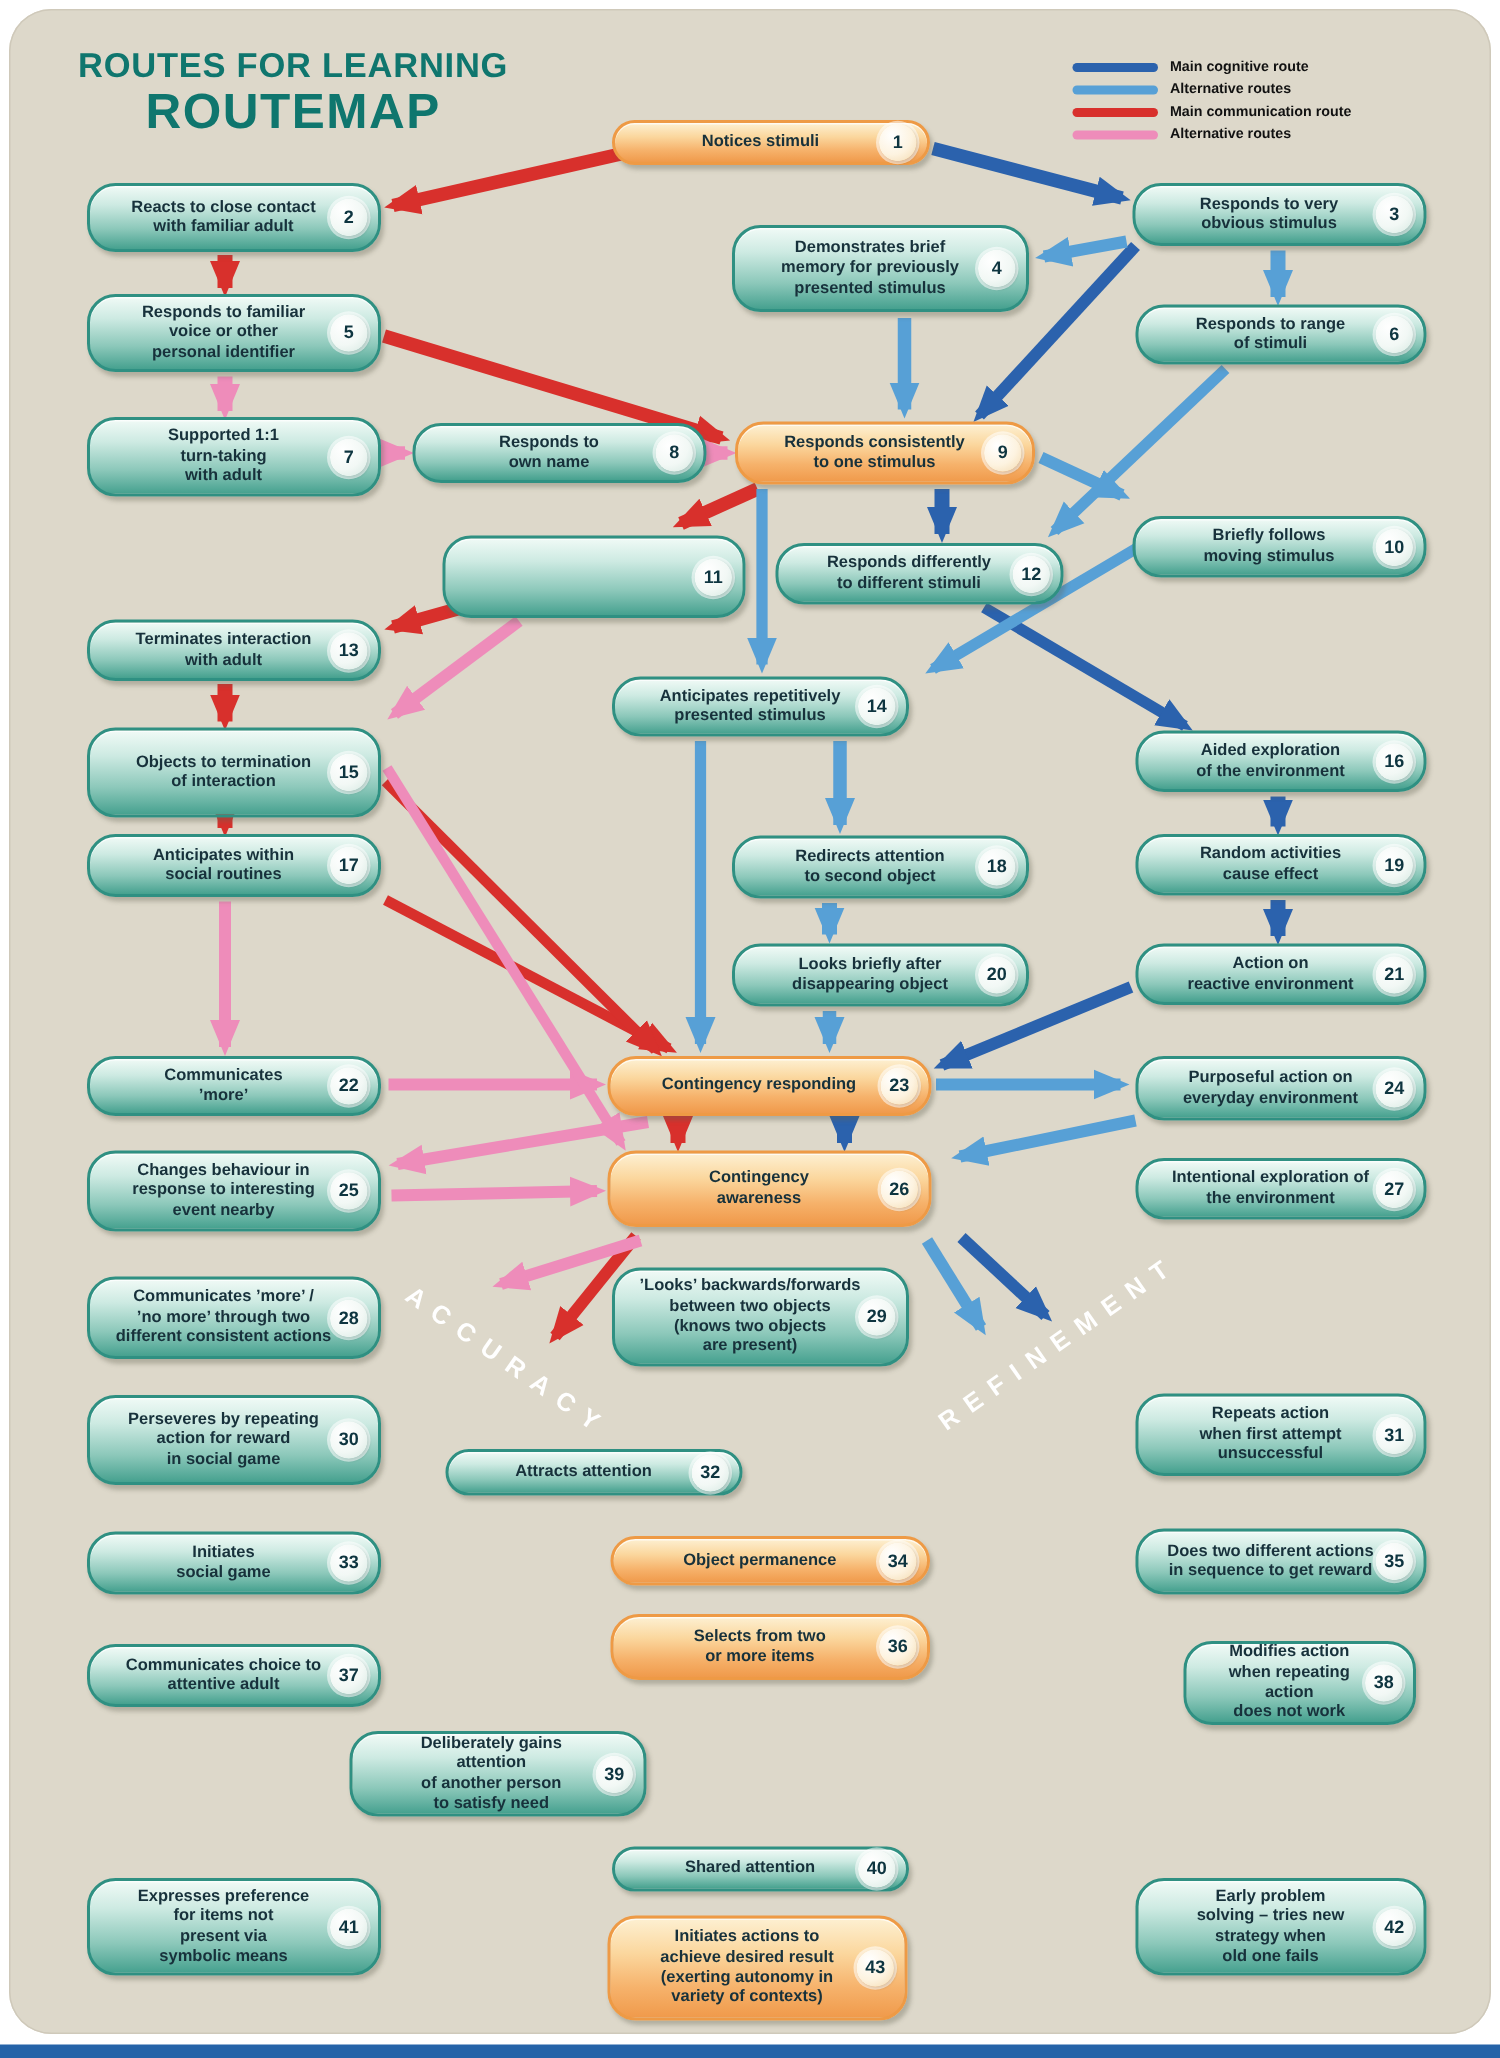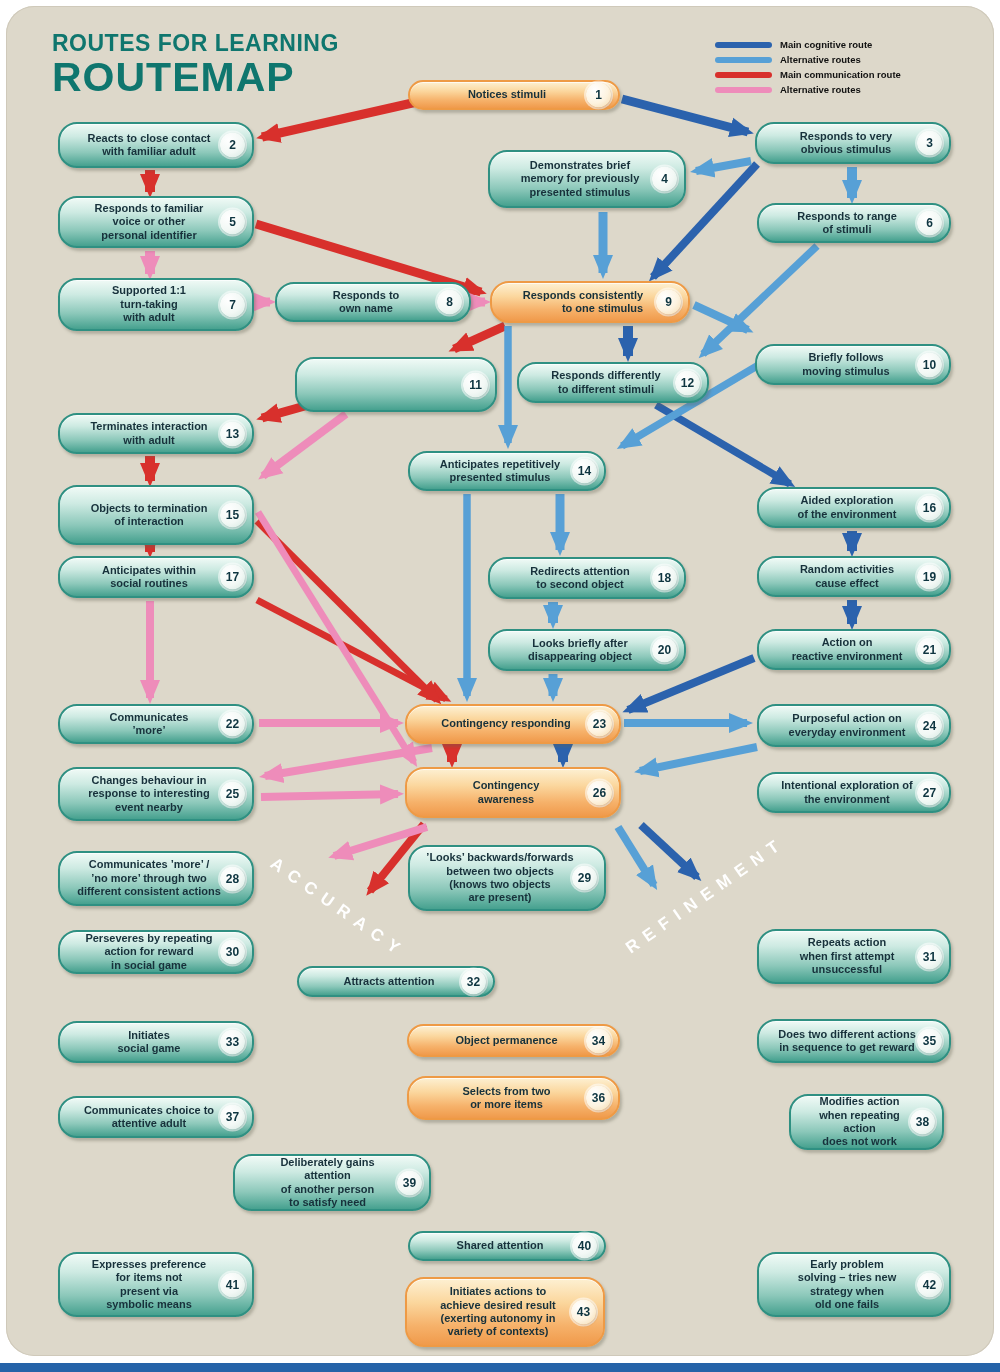--- a/index.html
+++ b/index.html
@@ -17,21 +17,21 @@
         border:2px solid #2f9082;box-shadow:2px 3px 3px rgba(96,96,80,.35),inset 0 1px 0 rgba(255,255,255,.7);}
   .node.orange{background:linear-gradient(180deg,#fdf0d2 0%,#fbd79e 35%,#f6b26b 70%,#f09a4b 100%);
         border:2px solid #ee9a45;box-shadow:2px 3px 3px rgba(96,96,80,.35),inset 0 1px 0 rgba(255,255,255,.7);}
   .badge{position:absolute;right:7px;top:50%;transform:translateY(-50%);width:25px;height:25px;
         border-radius:50%;background:radial-gradient(circle at 35% 30%,#ffffff 0%,#f2f8f5 55%,#d5e8e1 100%);
         display:flex;align-items:center;justify-content:center;font-size:12px;color:#0e3540;
         box-shadow:0 0 0 2px rgba(255,255,255,.55),1px 1px 2px rgba(0,0,0,.3);}
   .node.orange .badge{background:radial-gradient(circle at 35% 30%,#ffffff 0%,#fdf3e0 55%,#f3d9ad 100%);}
   #title{position:absolute;left:52px;top:30px;z-index:2;color:#0f766e;}
   #title .t1{font-size:23px;font-weight:600;letter-spacing:.5px;}
-  #title .t2{font-size:41px;font-weight:800;letter-spacing:1px;line-height:1.0;}
+  #title .t2{font-size:33px;font-weight:800;letter-spacing:1px;line-height:1.0;text-align:center;}
   #legend{position:absolute;left:715px;top:37px;z-index:2;}
   .legend-row{display:flex;align-items:center;height:15px;}
   .legend-swatch{width:57px;height:6px;border-radius:3px;margin-right:8px;}
   .legend-label{font-size:9.5px;font-weight:bold;color:#111111;}
   .watermark{position:absolute;z-index:1;color:#ffffff;font-weight:bold;font-size:17px;
         letter-spacing:8px;transform-origin:left center;white-space:nowrap;}
   #footer-code{position:absolute;left:903px;top:1336px;z-index:2;font-size:14px;font-weight:bold;color:#1c2b33;margin-top:44px;}
 </style>
 </head>
 <body>
@@ -136,21 +136,21 @@
       <div class="node teal" style="left: 58px; top: 196px; width: 196px; height: 52px;"><span>Responds to familiar
 voice or other
 personal identifier</span><span class="badge">5</span></div>
       <div class="node teal" style="left: 757px; top: 203px; width: 194px; height: 40px;"><span>Responds to range
 of stimuli</span><span class="badge">6</span></div>
       <div class="node teal" style="left: 58px; top: 278px; width: 196px; height: 53px;"><span>Supported 1:1
 turn-taking
 with adult</span><span class="badge">7</span></div>
       <div class="node teal" style="left: 275px; top: 282px; width: 196px; height: 40px;"><span>Responds to
 own name</span><span class="badge">8</span></div>
-      <div class="node orange" style="left: 490px; top: 281px; width: 200px; height: 42px; text-align: right;"><span>Responds consistently
+      <div class="node orange" style="left: 490px; top: 281px; width: 200px; height: 42px;"><span>Responds consistently
 to one stimulus</span><span class="badge">9</span></div>
       <div class="node teal" style="left: 755px; top: 320px; width: 196px; height: 41px; margin-top: 24px;"><span>Briefly follows
 moving stimulus</span><span class="badge">10</span></div>
       <div class="node teal" style="left: 295px; top: 357px; width: 202px; height: 55px;"><span class="badge">11</span></div>
       <div class="node teal" style="left: 517px; top: 362px; width: 192px; height: 41px;"><span>Responds differently
 to different stimuli</span><span class="badge">12</span></div>
       <div class="node teal" style="left: 58px; top: 413px; width: 196px; height: 41px;"><span>Terminates interaction
 with adult</span><span class="badge">13</span></div>
       <div class="node teal" style="left: 408px; top: 451px; width: 198px; height: 40px;"><span>Anticipates repetitively
 presented stimulus</span><span class="badge">14</span></div>
@@ -180,21 +180,21 @@
 awareness</span><span class="badge">26</span></div>
       <div class="node teal" style="left: 757px; top: 772px; width: 194px; height: 41px;"><span>Intentional exploration of
 the environment</span><span class="badge">27</span></div>
       <div class="node teal" style="left: 58px; top: 851px; width: 196px; height: 55px;"><span>Communicates ’more’ /
 ’no more’ through two
 different consistent actions</span><span class="badge">28</span></div>
       <div class="node teal" style="left: 408px; top: 845px; width: 198px; height: 66px;"><span>’Looks’ backwards/forwards
 between two objects
 (knows two objects
 are present)</span><span class="badge">29</span></div>
-      <div class="node teal" style="left: 58px; top: 930px; width: 196px; height: 44px;"><span>Perseveres by repeating
+      <div class="node teal" style="left: 58px; top: 930px; width: 196px; height: 60px;"><span>Perseveres by repeating
 action for reward
 in social game</span><span class="badge">30</span></div>
       <div class="node teal" style="left: 757px; top: 929px; width: 194px; height: 55px;"><span>Repeats action
 when first attempt
 unsuccessful</span><span class="badge">31</span></div>
       <div class="node teal" style="left: 297px; top: 966px; width: 198px; height: 31px;"><span>Attracts attention</span><span class="badge">32</span></div>
       <div class="node teal" style="left: 58px; top: 1021px; width: 196px; height: 42px;"><span>Initiates
 social game</span><span class="badge">33</span></div>
       <div class="node orange" style="left: 407px; top: 1024px; width: 213px; height: 33px;"><span>Object permanence</span><span class="badge">34</span></div>
       <div class="node teal" style="left: 757px; top: 1019px; width: 194px; height: 44px;"><span>Does two different actions

